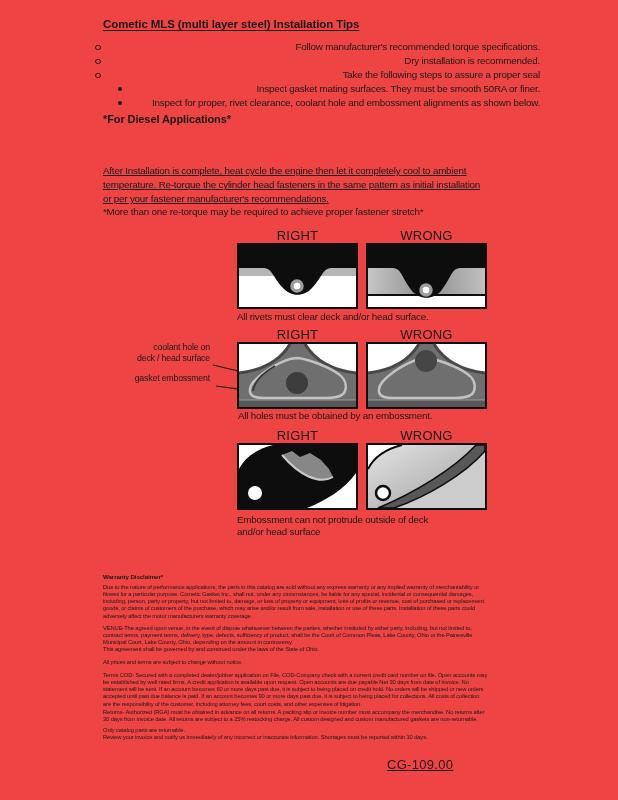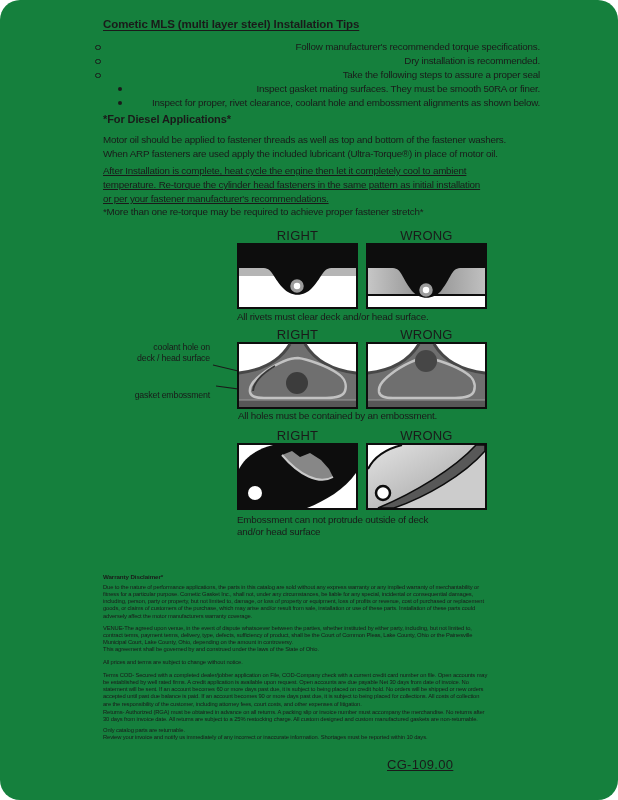--- a/index.html
+++ b/index.html
@@ -1,17 +1,17 @@
 <!DOCTYPE html>
 <html><head>
 <meta charset="utf-8">
 <style>
   html,body{margin:0;padding:0;background:#fff;}
-  .page{position:relative;width:618px;height:800px;background:#15803d;
-        font-family:"Liberation Sans",sans-serif;color:#1a1a1a;overflow:hidden;border-radius:20px;}
+  .page{position:relative;width:618px;height:800px;background:#ef4444;
+        font-family:"Liberation Sans",sans-serif;color:#1a1a1a;overflow:hidden;}
   .abs{position:absolute;}
   .title{font-size:11.5px;font-weight:bold;text-decoration:underline;
          text-underline-offset:2px;letter-spacing:-0.1px;}
   .body-txt{font-size:9.8px;letter-spacing:-0.2px;line-height:14px;}
   .tip-row{display:flex;align-items:flex-start;line-height:14px;font-size:9.8px;letter-spacing:-0.2px;justify-content:space-between;}
   .marker-open{flex:0 0 auto;width:3.5px;height:3.5px;border:1px solid #1a1a1a;border-radius:50%;
                margin:4.5px 4px 0 0;}
   .marker-filled{flex:0 0 auto;width:4px;height:4px;background:#1a1a1a;border-radius:50%;
                margin:4.5px 3px 0 0;}
   .indent{margin-left:23px;}
@@ -51,24 +51,20 @@
       <span class="marker-filled"></span>
       <span>Inspect gasket mating surfaces.  They must be smooth 50RA or finer.</span>
     </div>
     <div class="tip-row indent">
       <span class="marker-filled"></span>
       <span>Inspect for proper, rivet clearance, coolant hole and embossment alignments as shown below.</span>
     </div>
   </div>
 
   <div class="abs diesel-h" style="left:103px;top:113px;">*For Diesel Applications*</div>
-  <div class="abs body-txt para" style="left:103px;top:133px;">
-      <div>Motor oil should be applied to fastener threads as well as top and bottom of the fastener washers.</div>
-      <div>When ARP fasteners are used apply the included lubricant (Ultra-Torque®) in place of motor oil.</div>
-    </div>
   <div class="abs body-txt para" style="left:103px;top:164px;text-decoration:underline;">
       <div>After Installation is complete, heat cycle the engine then let it completely cool to ambient</div>
       <div>temperature. Re-torque the cylinder head fasteners in the same pattern as initial installation</div>
       <div>or per your fastener manufacturer's recommendations.</div>
     </div>
   <div class="abs body-txt" style="left:103px;top:205px;">*More than one re-torque may be required to achieve proper fastener stretch*</div>
 
   <div class="abs fig-label" style="left:237px;top:228px;">RIGHT</div>
   <div class="abs fig-label" style="left:366px;top:228px;">WRONG</div>
 
@@ -98,21 +94,21 @@
   </div>
   <div class="abs fig-caption" style="left:237px;top:311px;">All rivets must clear deck and/or head surface.</div>
 
   <div class="abs fig-label" style="left:237px;top:327px;">RIGHT</div>
   <div class="abs fig-label" style="left:366px;top:327px;">WRONG</div>
 
   <div class="abs annot" style="left:60px;top:342px;">
     <div>coolant hole on</div>
     <div>deck / head surface</div>
   </div>
-  <div class="abs annot" style="left:60px;top:390px;">
+  <div class="abs annot" style="left:60px;top:373px;">
     <div>gasket embossment</div>
   </div>
   <svg class="abs" style="left:211px;top:358px;" width="92" height="42" viewBox="0 0 92 42">
     <line x1="2" y1="7" x2="86" y2="27" stroke="#1a1a1a" stroke-width="1.1"></line>
     <line x1="5" y1="28" x2="50" y2="34" stroke="#1a1a1a" stroke-width="1.1"></line>
   </svg>
 
   <div class="abs" style="left:237px;top:342px;">
     <svg width="121" height="67" viewBox="0 0 121 67">
       <rect x="1" y="1" width="119" height="65" fill="#ffffff" stroke="#0d0d0d" stroke-width="2"></rect>
@@ -131,21 +127,21 @@
       <rect x="1" y="1" width="119" height="65" fill="#ffffff" stroke="#0d0d0d" stroke-width="2"></rect>
       <path d="M2,31 C28,28 44,17 53,2 L68,2 C77,17 93,28 119,31 L119,65 L2,65 Z" fill="#6f6f6f"></path>
       <path d="M2,31 C28,28 44,17 53,2" stroke="#474747" stroke-width="3" fill="none"></path>
       <path d="M68,2 C77,17 93,28 119,31" stroke="#474747" stroke-width="3" fill="none"></path>
       <path d="M13,50 C12,43 18,37 29,29 C41,21 53,16 61,16 C70,17 90,24 100,31 C108,36 110,43 108,49 C106,55 98,56 89,56 L27,56 C19,56 14,55 13,50 Z" fill="none" stroke="#c2c2c2" stroke-width="2.5"></path>
       <circle cx="60" cy="19" r="11" fill="#464646"></circle>
       <rect x="2" y="58" width="117" height="7" fill="#575757"></rect>
       <line x1="2" y1="58" x2="119" y2="58" stroke="#9a9a9a" stroke-width="1"></line>
     </svg>
   </div>
-  <div class="abs fig-caption" style="left:238px;top:410px;">All holes must be contained by an embossment.</div>
+  <div class="abs fig-caption" style="left:238px;top:410px;">All holes must be obtained by an embossment.</div>
 
   <div class="abs fig-label" style="left:237px;top:428px;">RIGHT</div>
   <div class="abs fig-label" style="left:366px;top:428px;">WRONG</div>
 
   <div class="abs" style="left:237px;top:443px;">
     <svg width="121" height="67" viewBox="0 0 121 67">
       <rect x="1" y="1" width="119" height="65" fill="#ffffff" stroke="#0d0d0d" stroke-width="2"></rect>
       <path d="M2,26 C8,14 20,6 36,2 L119,2 L119,30 C108,46 88,58 70,65 L2,65 Z" fill="#0d0d0d"></path>
       <path d="M45,12 L55,8 L63,14 L73,10 L84,17 L92,26 L96,34 C82,42 62,32 45,12 Z" fill="#878787"></path>
       <path d="M45,12 C62,32 82,42 96,34" stroke="#c9c9c9" stroke-width="2" fill="none"></path>

